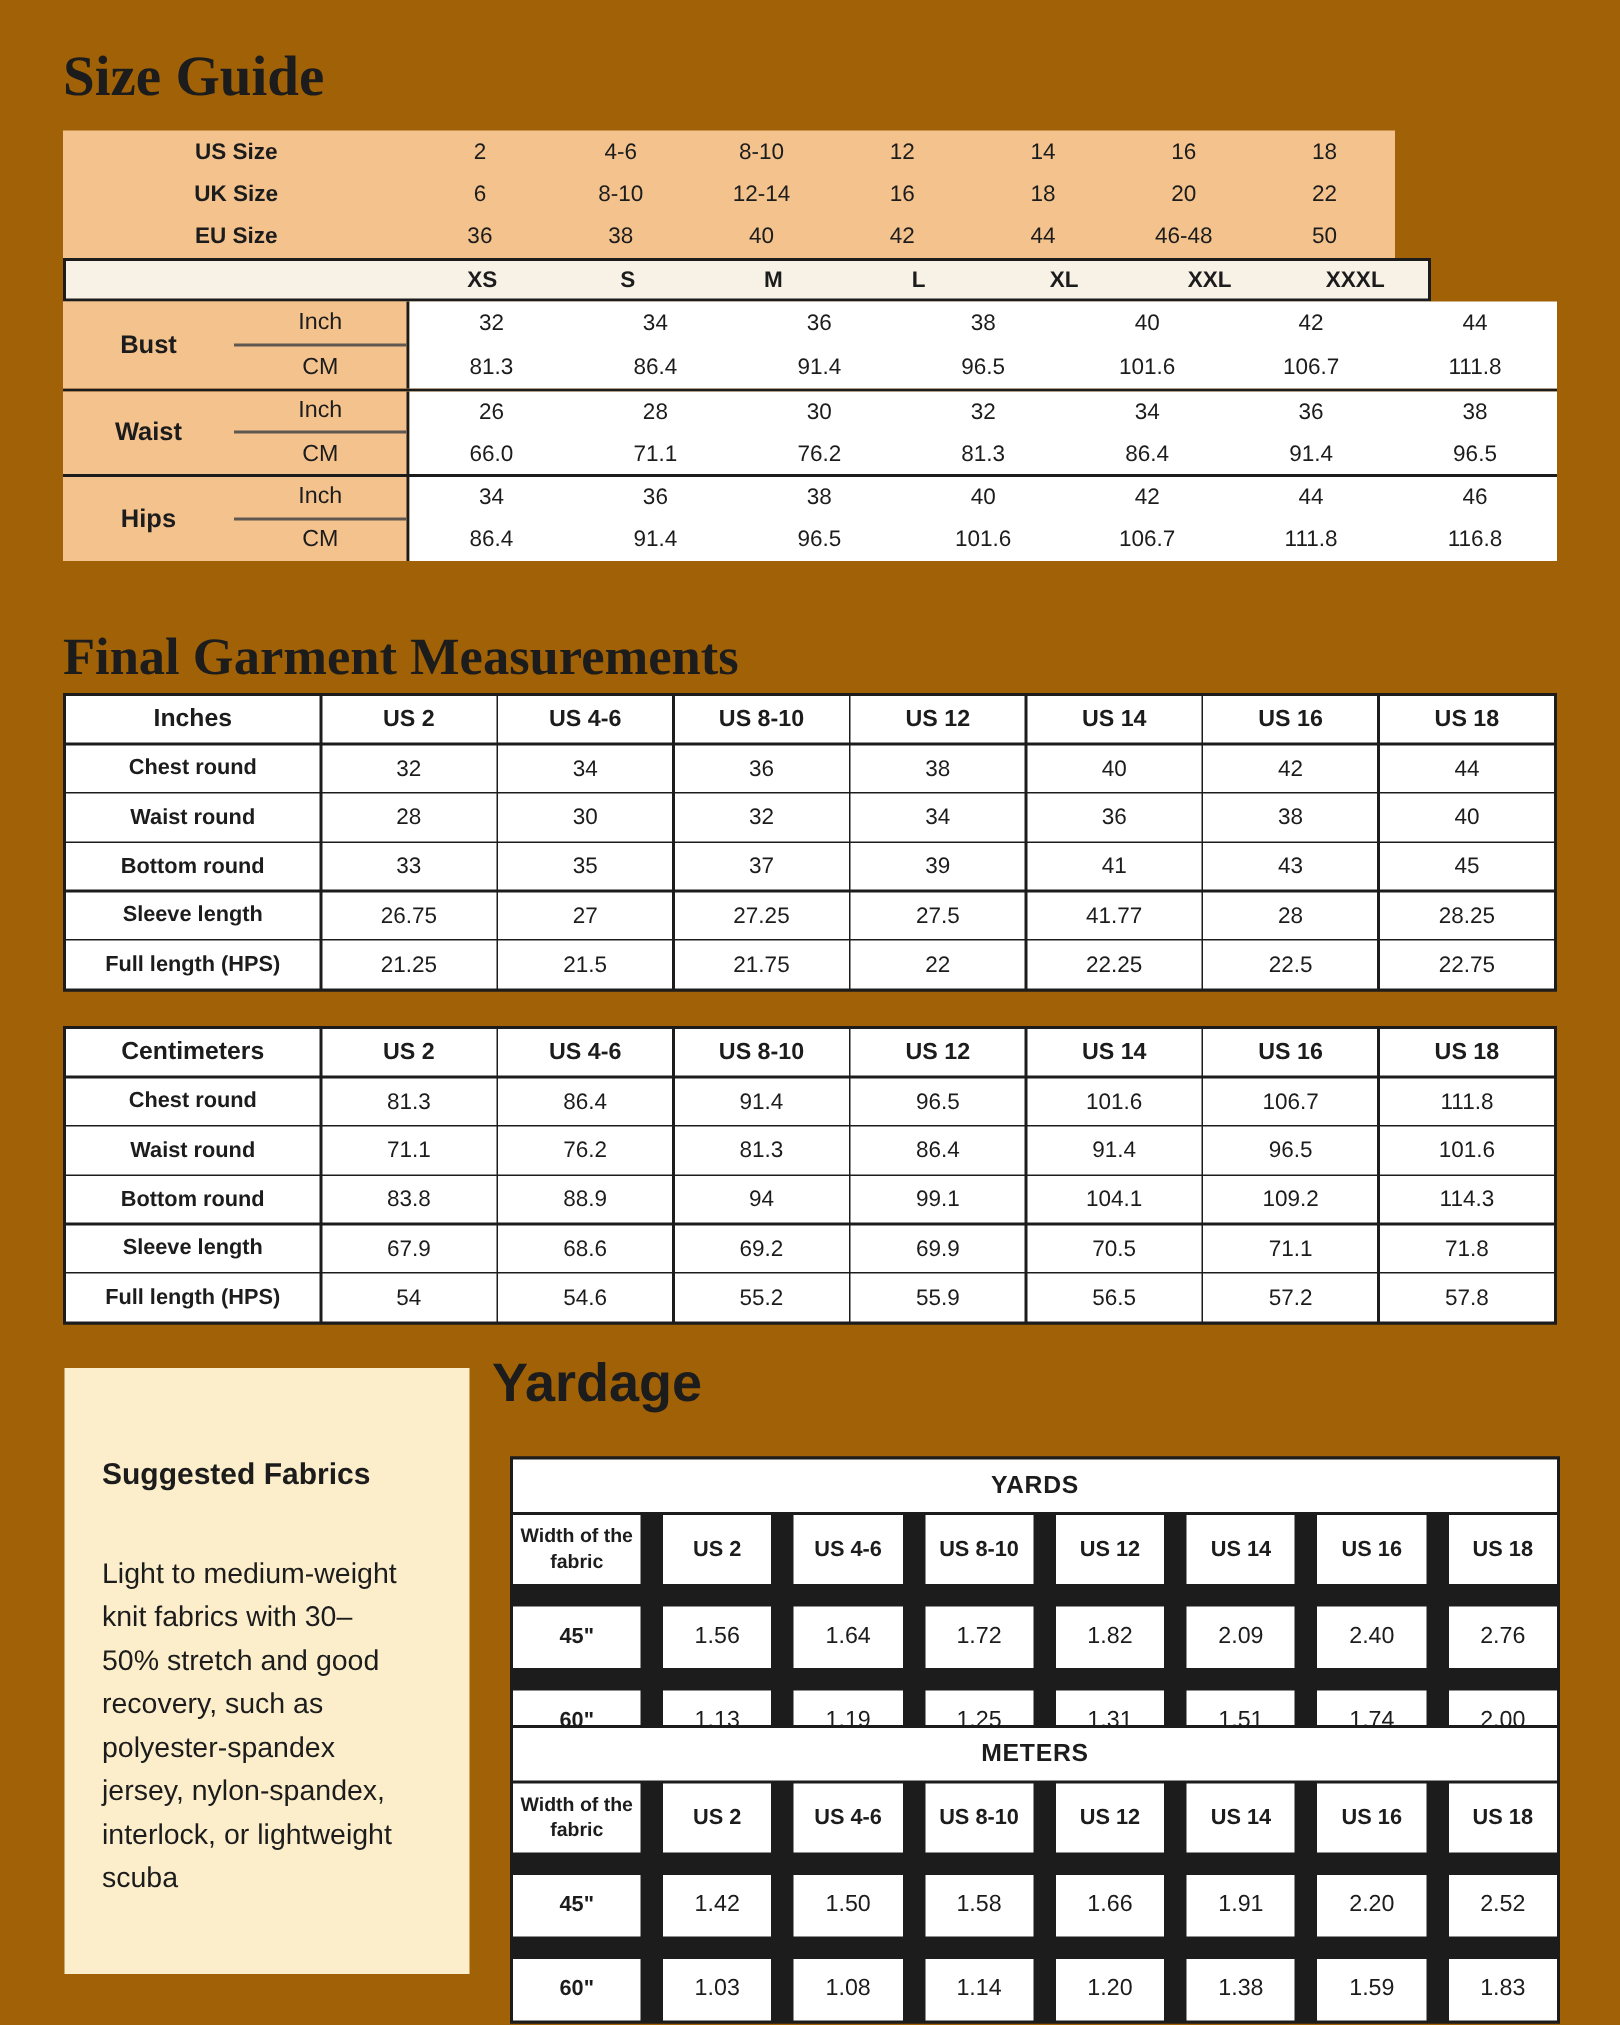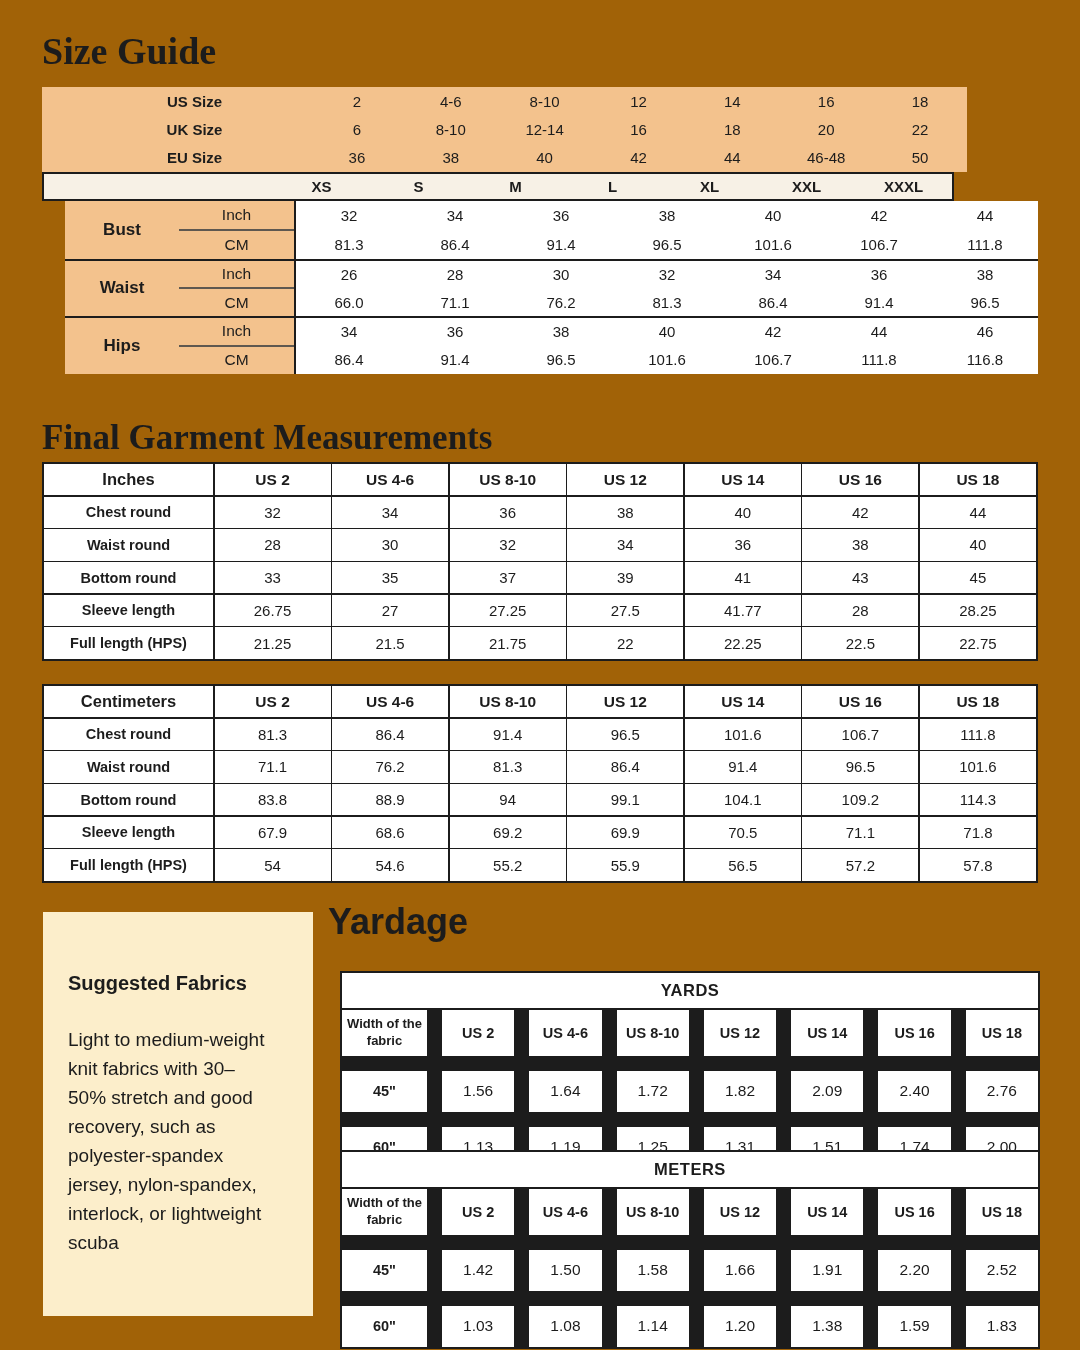--- a/index.html
+++ b/index.html
@@ -25,21 +25,20 @@
   #size-guide-title { position:absolute; left:42px; top:32px; font-size:38px; }
   #fgm-title        { position:absolute; left:42px; top:396px; font-size:35px;margin-top:24px; }
 
   
   #conversion-table {
     position:absolute; left:42px; top:87px; width:888px;
     background:#F3C28D;
     display:grid;
     grid-template-columns:231px repeat(7,1fr);
     grid-auto-rows:28.4px;
-    padding-left:37px;
   }
   #conversion-table > div {
     display:flex; align-items:center; justify-content:center;
     font-size:15px;
   }
   #conversion-table > div.first { font-weight:700; }
 
   
   #sizes-row {
     position:absolute; left:42px; top:172px; width:912px; height:29px;
@@ -49,21 +48,21 @@
     display:grid;
     grid-template-columns:229px repeat(7,1fr);
   }
   #sizes-row > div {
     display:flex; align-items:center; justify-content:center;
     font-weight:700; font-size:15px;
   }
 
   
   #measure-groups { position:absolute; left:42px; top:201px; width:996px; }
-  .m-group { display:flex; height:57.5px; box-sizing:border-box;margin-left:23px; }
+  .m-group { display:flex; height:57.5px; box-sizing:border-box; }
   .m-group + .m-group { border-top:2px solid #1C1C1C; }
   .m-label {
     width:231px; box-sizing:border-box;
     background:#F3C28D;
     border-right:2px solid #1C1C1C;
     display:flex;
   }
   .m-name {
     width:114px;
     display:flex; align-items:center; justify-content:center;
@@ -108,21 +107,21 @@
   #inches-table { top:462px; }
   #cm-table     { top:684px; }
 
   
   #fabrics-box {
     position:absolute; left:43px; top:912px; width:270px; height:404px;
     box-sizing:border-box;
     background:#FCEECB;
     padding:60px 24px 0 25px;
   }
-  .fabrics-heading { font-weight:700; font-size:20px; margin-bottom:30px; }
+  .fabrics-heading { font-weight:700; font-size:20px; margin-bottom:40px; }
   .fabrics-body { font-size:19px; line-height:29px; white-space:pre-line; }
 
   
   #yardage-title {
     position:absolute; left:328px; top:901px;
     margin:0; font-size:36px; font-weight:700;
   }
   .ytable {
     position:absolute; left:340px; width:700px;
     box-sizing:border-box;

